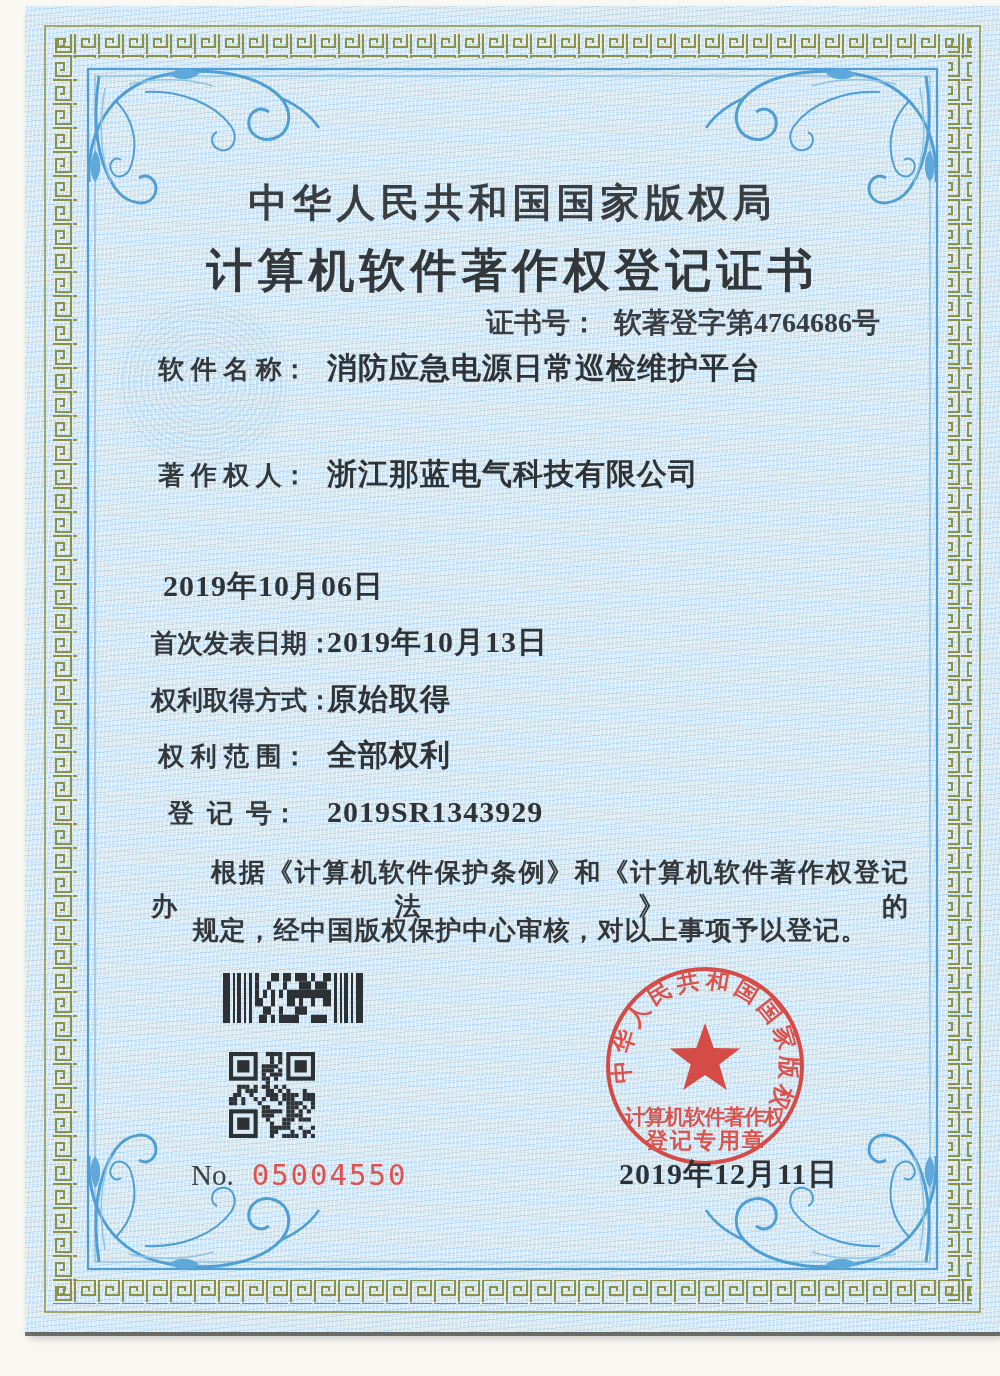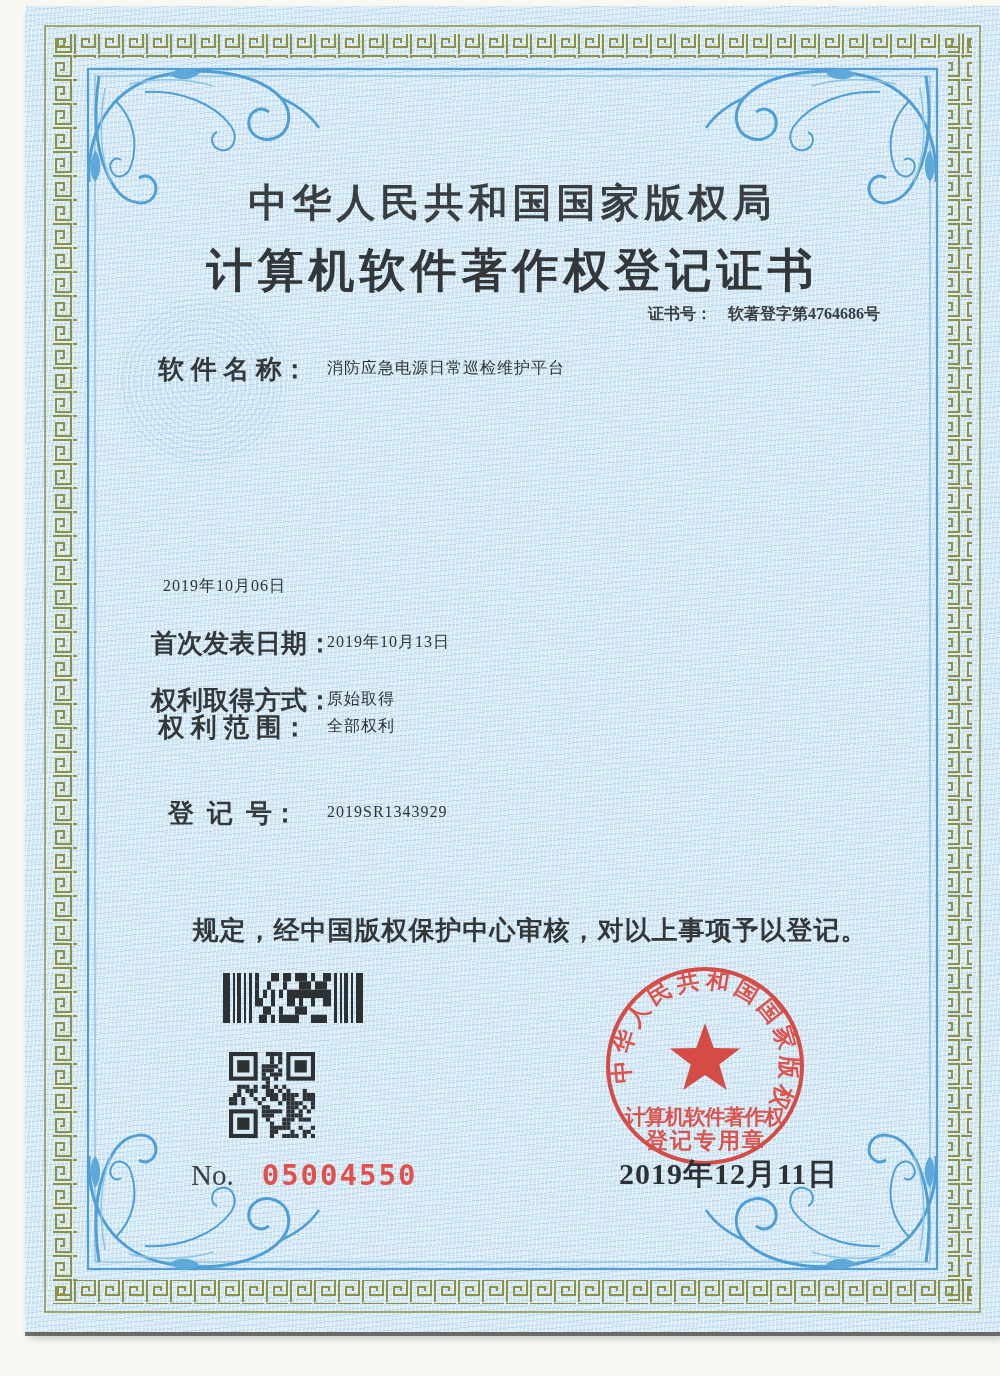--- a/index.html
+++ b/index.html
@@ -14,35 +14,35 @@
     box-shadow:0 4px 0 rgba(72,74,70,.75), 4px 6px 8px rgba(0,0,0,.22);}
   .border-svg{position:absolute;left:0;top:0;width:975px;height:1326px;}
   .watermark{position:absolute;left:92px;top:292px;width:170px;height:168px;border-radius:50%;
     background:repeating-radial-gradient(ellipse at center, rgba(105,168,214,.30) 0 2px, rgba(0,0,0,0) 2px 6px);
     opacity:.45;}
   .content{position:absolute;left:0;top:0;width:975px;height:1326px;color:#34383c;}
   .title1{position:absolute;top:170px;left:0;width:100%;text-align:center;
     font-size:39px;font-weight:bold;letter-spacing:5px;color:#3a3e41;}
   .title2{position:absolute;top:234px;left:0;width:100%;text-align:center;
     font-size:46px;font-weight:bold;letter-spacing:5px;color:#33373a;}
-  .certno{position:absolute;top:298px;right:120px;font-size:16px;font-weight:bold;color:#3a3e42;}
+  .certno{position:absolute;top:298px;right:120px;font-size:28px;font-weight:bold;color:#3a3e42;}
   .certno .gap{display:inline-block;width:16px;}
   .row{position:absolute;left:126px;display:flex;align-items:flex-start;text-align:center;}
   .lbl{font-size:26px;font-weight:bold;white-space:pre;width:164px;flex:none;color:#34383b;}
   .valwrap{margin-left:12px;display:flex;flex-direction:column;}
-  .val{font-size:16px;font-weight:normal;letter-spacing:1px;color:#2f3336;line-height:32px;white-space:pre;}
+  .val{font-size:30px;font-weight:bold;letter-spacing:1px;color:#2f3336;line-height:32px;white-space:pre;}
   .statement{position:absolute;left:126px;width:758px;font-size:26px;font-weight:bold;
     color:#33373a;letter-spacing:1px;line-height:34px;text-align:center;}
   .st1{top:850px;text-indent:60px;text-align:justify;text-align-last:justify;}
   .st2{top:908px;}
   .barcode{position:absolute;left:198px;top:967px;width:140px;height:50px;}
   .qr{position:absolute;left:204px;top:1046px;width:86px;height:86px;}
   .serial{position:absolute;left:166px;top:1152px;font-size:29px;color:#3c4043;}
   .serial .num{font-family:"DejaVu Sans Mono",monospace;font-size:29px;color:#e0504c;
-    letter-spacing:2px;margin-left:28px;font-weight:bold;}
+    letter-spacing:2px;margin-left:18px;font-weight:normal;}
   .seal-svg{position:absolute;left:530px;top:908px;width:300px;height:300px;opacity:.94;}
   .issue-date{position:absolute;left:594px;top:1148px;font-size:30px;font-weight:bold;
     color:#2d3134;letter-spacing:1px;text-align:right;}
 </style>
 </head>
 <body>
 
 <div class="scan">
   <div class="paper">
 
@@ -87,20 +87,26 @@
 
       <div class="certno"><span>证书号：</span><span class="gap"></span><span>软著登字第4764686号</span></div>
 
       <div class="row" style="top:346px">
         <span class="lbl">软 件 名 称：</span>
         <span class="valwrap">
           <span class="val">消防应急电源日常巡检维护平台</span>
         </span>
       </div>
 
+      <div class="row" style="top:452px">
+        <span class="lbl">著 作 权 人：</span>
+        <span class="valwrap">
+            <span class="val">浙江那蓝电气科技有限公司</span>
+          </span>
+      </div>
 
       <div class="row" style="top:564px">
         <span class="valwrap">
             <span class="val">2019年10月06日</span>
           </span>
       </div>
 
       <div class="row" style="top:620px">
         <span class="lbl">首次发表日期：</span>
         <span class="valwrap">
@@ -108,34 +114,35 @@
           </span>
       </div>
 
       <div class="row" style="top:677px">
         <span class="lbl">权利取得方式：</span>
         <span class="valwrap">
             <span class="val">原始取得</span>
           </span>
       </div>
 
-      <div class="row" style="top:704px">
+      <div class="row" style="top:733px">
         <span class="lbl">权 利 范 围：</span>
         <span class="valwrap">
             <span class="val">全部权利</span>
           </span>
       </div>
 
       <div class="row" style="top:790px">
         <span class="lbl">登  记  号：</span>
         <span class="valwrap">
             <span class="val">2019SR1343929</span>
           </span>
       </div>
 
+      <div class="statement st1" style="position:absolute;">根据《计算机软件保护条例》和《计算机软件著作权登记办法》的</div>
       <div class="statement st2" style="position:absolute;">规定，经中国版权保护中心审核，对以上事项予以登记。</div>
 
       <svg class="barcode" viewBox="0 0 140 50" aria-hidden="true">
           <rect x="0" y="0" width="7" height="50" fill="#2d3134"></rect>
           <rect x="10" y="0" width="2" height="50" fill="#2d3134"></rect>
           <rect x="14" y="0" width="4" height="50" fill="#2d3134"></rect>
           <rect x="21" y="0" width="2" height="50" fill="#2d3134"></rect>
           <rect x="26" y="0" width="3" height="50" fill="#2d3134"></rect>
           <rect x="111" y="0" width="3" height="50" fill="#2d3134"></rect>
           <rect x="117" y="0" width="2" height="50" fill="#2d3134"></rect>

